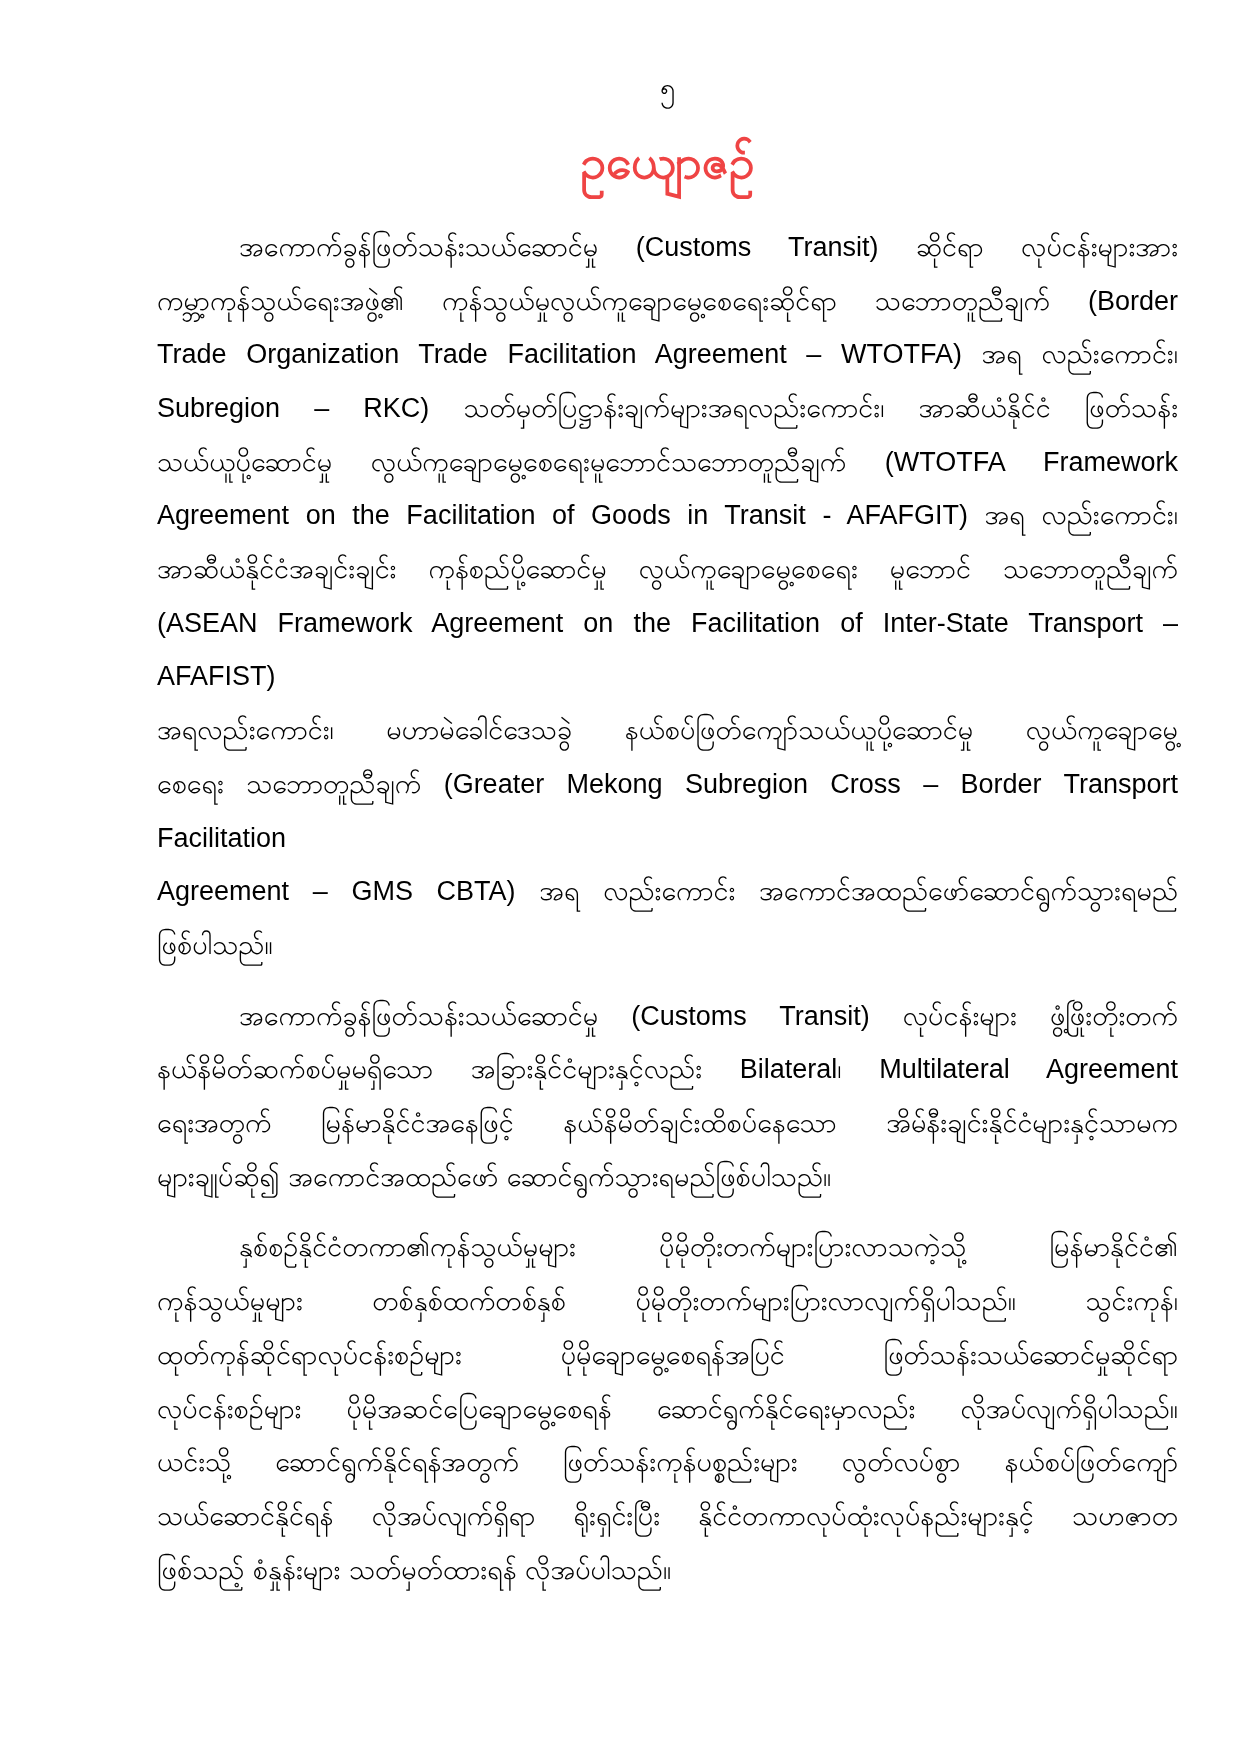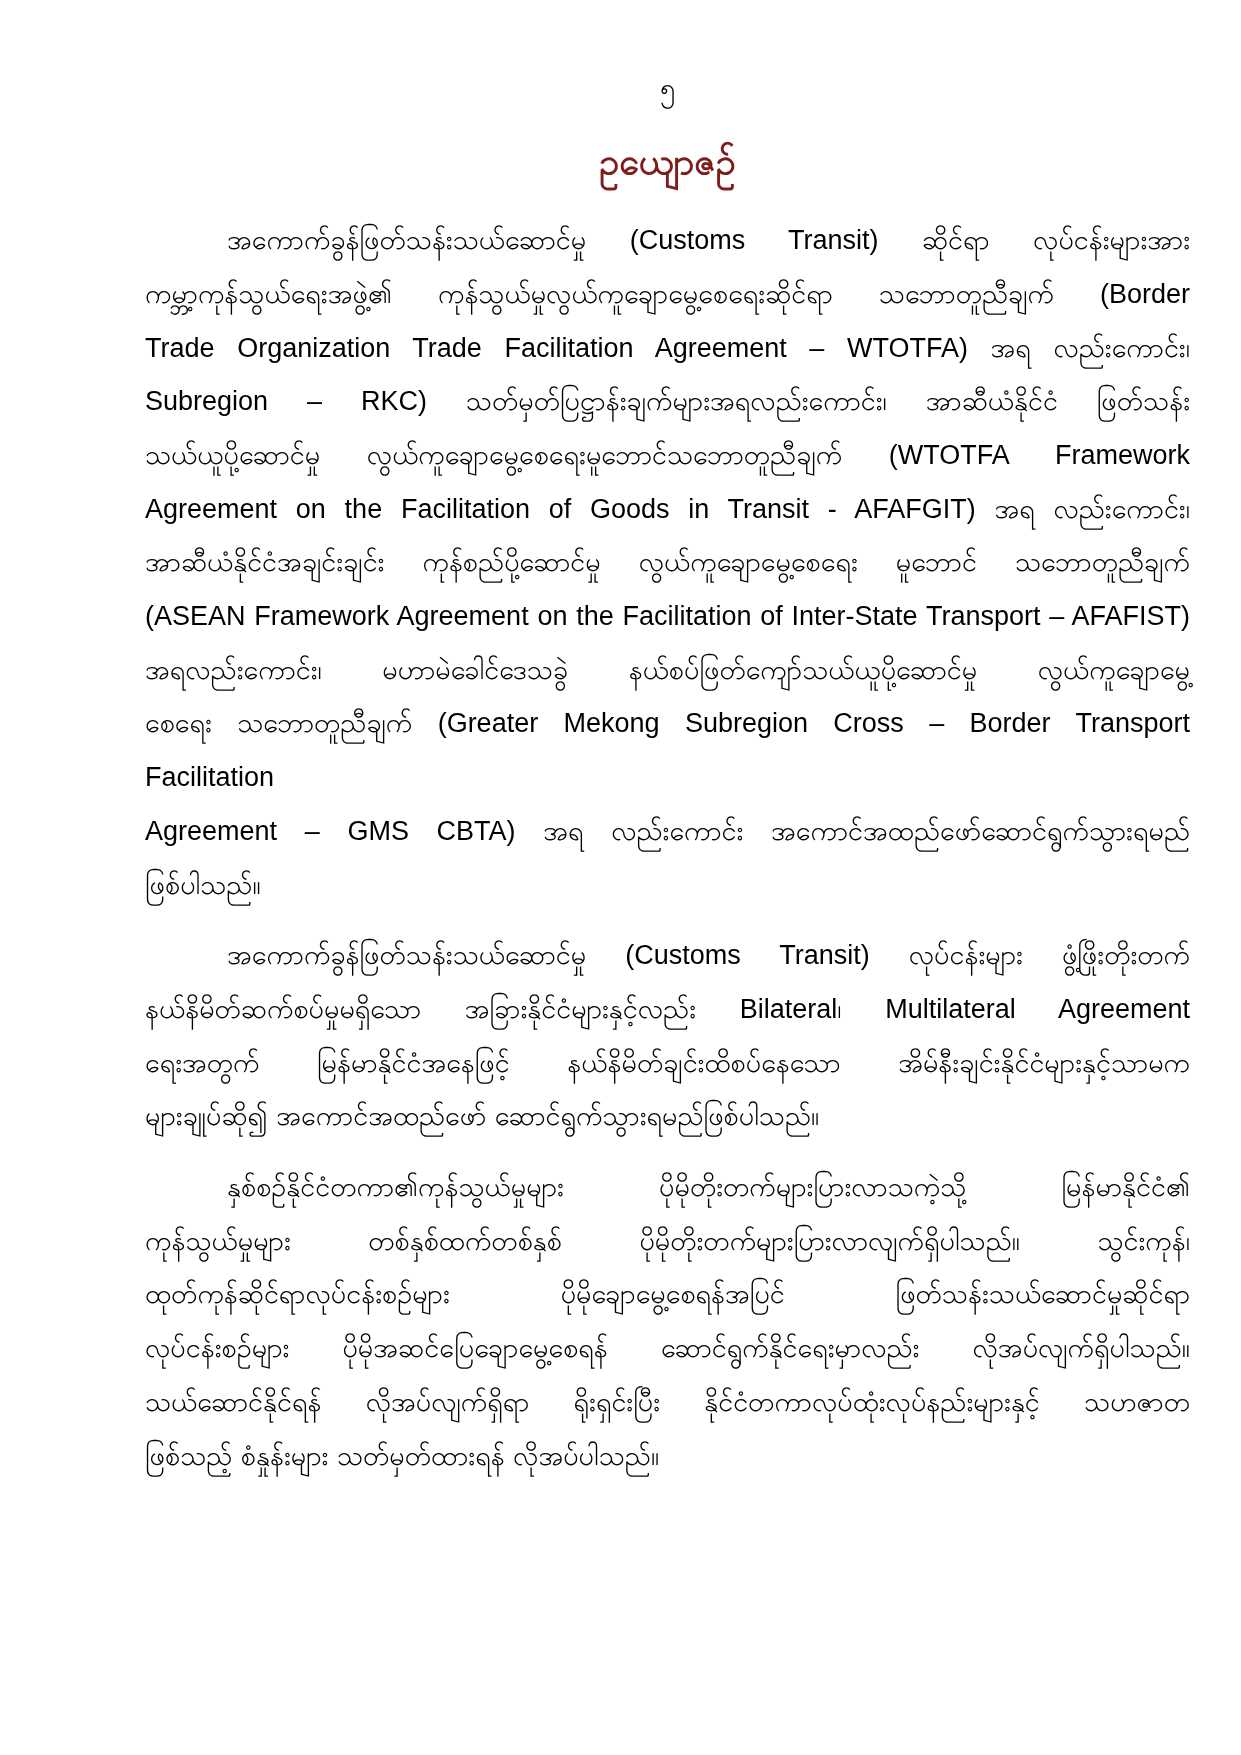--- a/index.html
+++ b/index.html
@@ -24,30 +24,30 @@
   .page-number {
     padding-top: 68px;
     text-align: center;
     font-size: 27px;
     line-height: 40px;
     color: #000000;
   }
   .doc-heading {
     margin-top: 26px;
     text-align: center;
-    font-size: 36px;
+    font-size: 46px;
     line-height: 56px;
     font-weight: 700;
-    color: #7f1d1d;
+    color: #ef4444;
   }
   .paragraphs {
     margin-top: 24px;
   }
   .paragraph {
-    margin: 2px;
+    margin: 14px;
   }
   .paragraph + .paragraph {
     margin-top: 17px;
   }
   .line {
     font-size: 27px;
     line-height: 53.7px;
     text-align: justify;
     text-align-last: justify;
     word-spacing: 1px;
@@ -87,17 +87,18 @@
         <div class="line first">အကောက်ခွန်ဖြတ်သန်းသယ်ဆောင်မှု (Customs Transit) လုပ်ငန်းများ ဖွံ့ဖြိုးတိုးတက်</div>
         <div class="line">နယ်နိမိတ်ဆက်စပ်မှုမရှိသော အခြားနိုင်ငံများနှင့်လည်း Bilateral၊ Multilateral Agreement</div>
         <div class="line">ရေးအတွက် မြန်မာနိုင်ငံအနေဖြင့် နယ်နိမိတ်ချင်းထိစပ်နေသော အိမ်နီးချင်းနိုင်ငံများနှင့်သာမက</div>
         <div class="line last">များချုပ်ဆို၍ အကောင်အထည်ဖော် ဆောင်ရွက်သွားရမည်ဖြစ်ပါသည်။</div>
       </div>
       <div class="paragraph">
         <div class="line first">နှစ်စဉ်နိုင်ငံတကာ၏ကုန်သွယ်မှုများ ပိုမိုတိုးတက်များပြားလာသကဲ့သို့ မြန်မာနိုင်ငံ၏</div>
         <div class="line">ကုန်သွယ်မှုများ တစ်နှစ်ထက်တစ်နှစ် ပိုမိုတိုးတက်များပြားလာလျက်ရှိပါသည်။ သွင်းကုန်၊</div>
         <div class="line">ထုတ်ကုန်ဆိုင်ရာလုပ်ငန်းစဉ်များ ပိုမိုချောမွေ့စေရန်အပြင် ဖြတ်သန်းသယ်ဆောင်မှုဆိုင်ရာ</div>
         <div class="line">လုပ်ငန်းစဉ်များ ပိုမိုအဆင်ပြေချောမွေ့စေရန် ဆောင်ရွက်နိုင်ရေးမှာလည်း လိုအပ်လျက်ရှိပါသည်။</div>
+        <div class="line">ယင်းသို့ ဆောင်ရွက်နိုင်ရန်အတွက် ဖြတ်သန်းကုန်ပစ္စည်းများ လွတ်လပ်စွာ နယ်စပ်ဖြတ်ကျော်</div>
         <div class="line">သယ်ဆောင်နိုင်ရန် လိုအပ်လျက်ရှိရာ ရိုးရှင်းပြီး နိုင်ငံတကာလုပ်ထုံးလုပ်နည်းများနှင့် သဟဇာတ</div>
         <div class="line last">ဖြစ်သည့် စံနှုန်းများ သတ်မှတ်ထားရန် လိုအပ်ပါသည်။</div>
       </div>
     </div>
 </div>
 
 </body></html>

